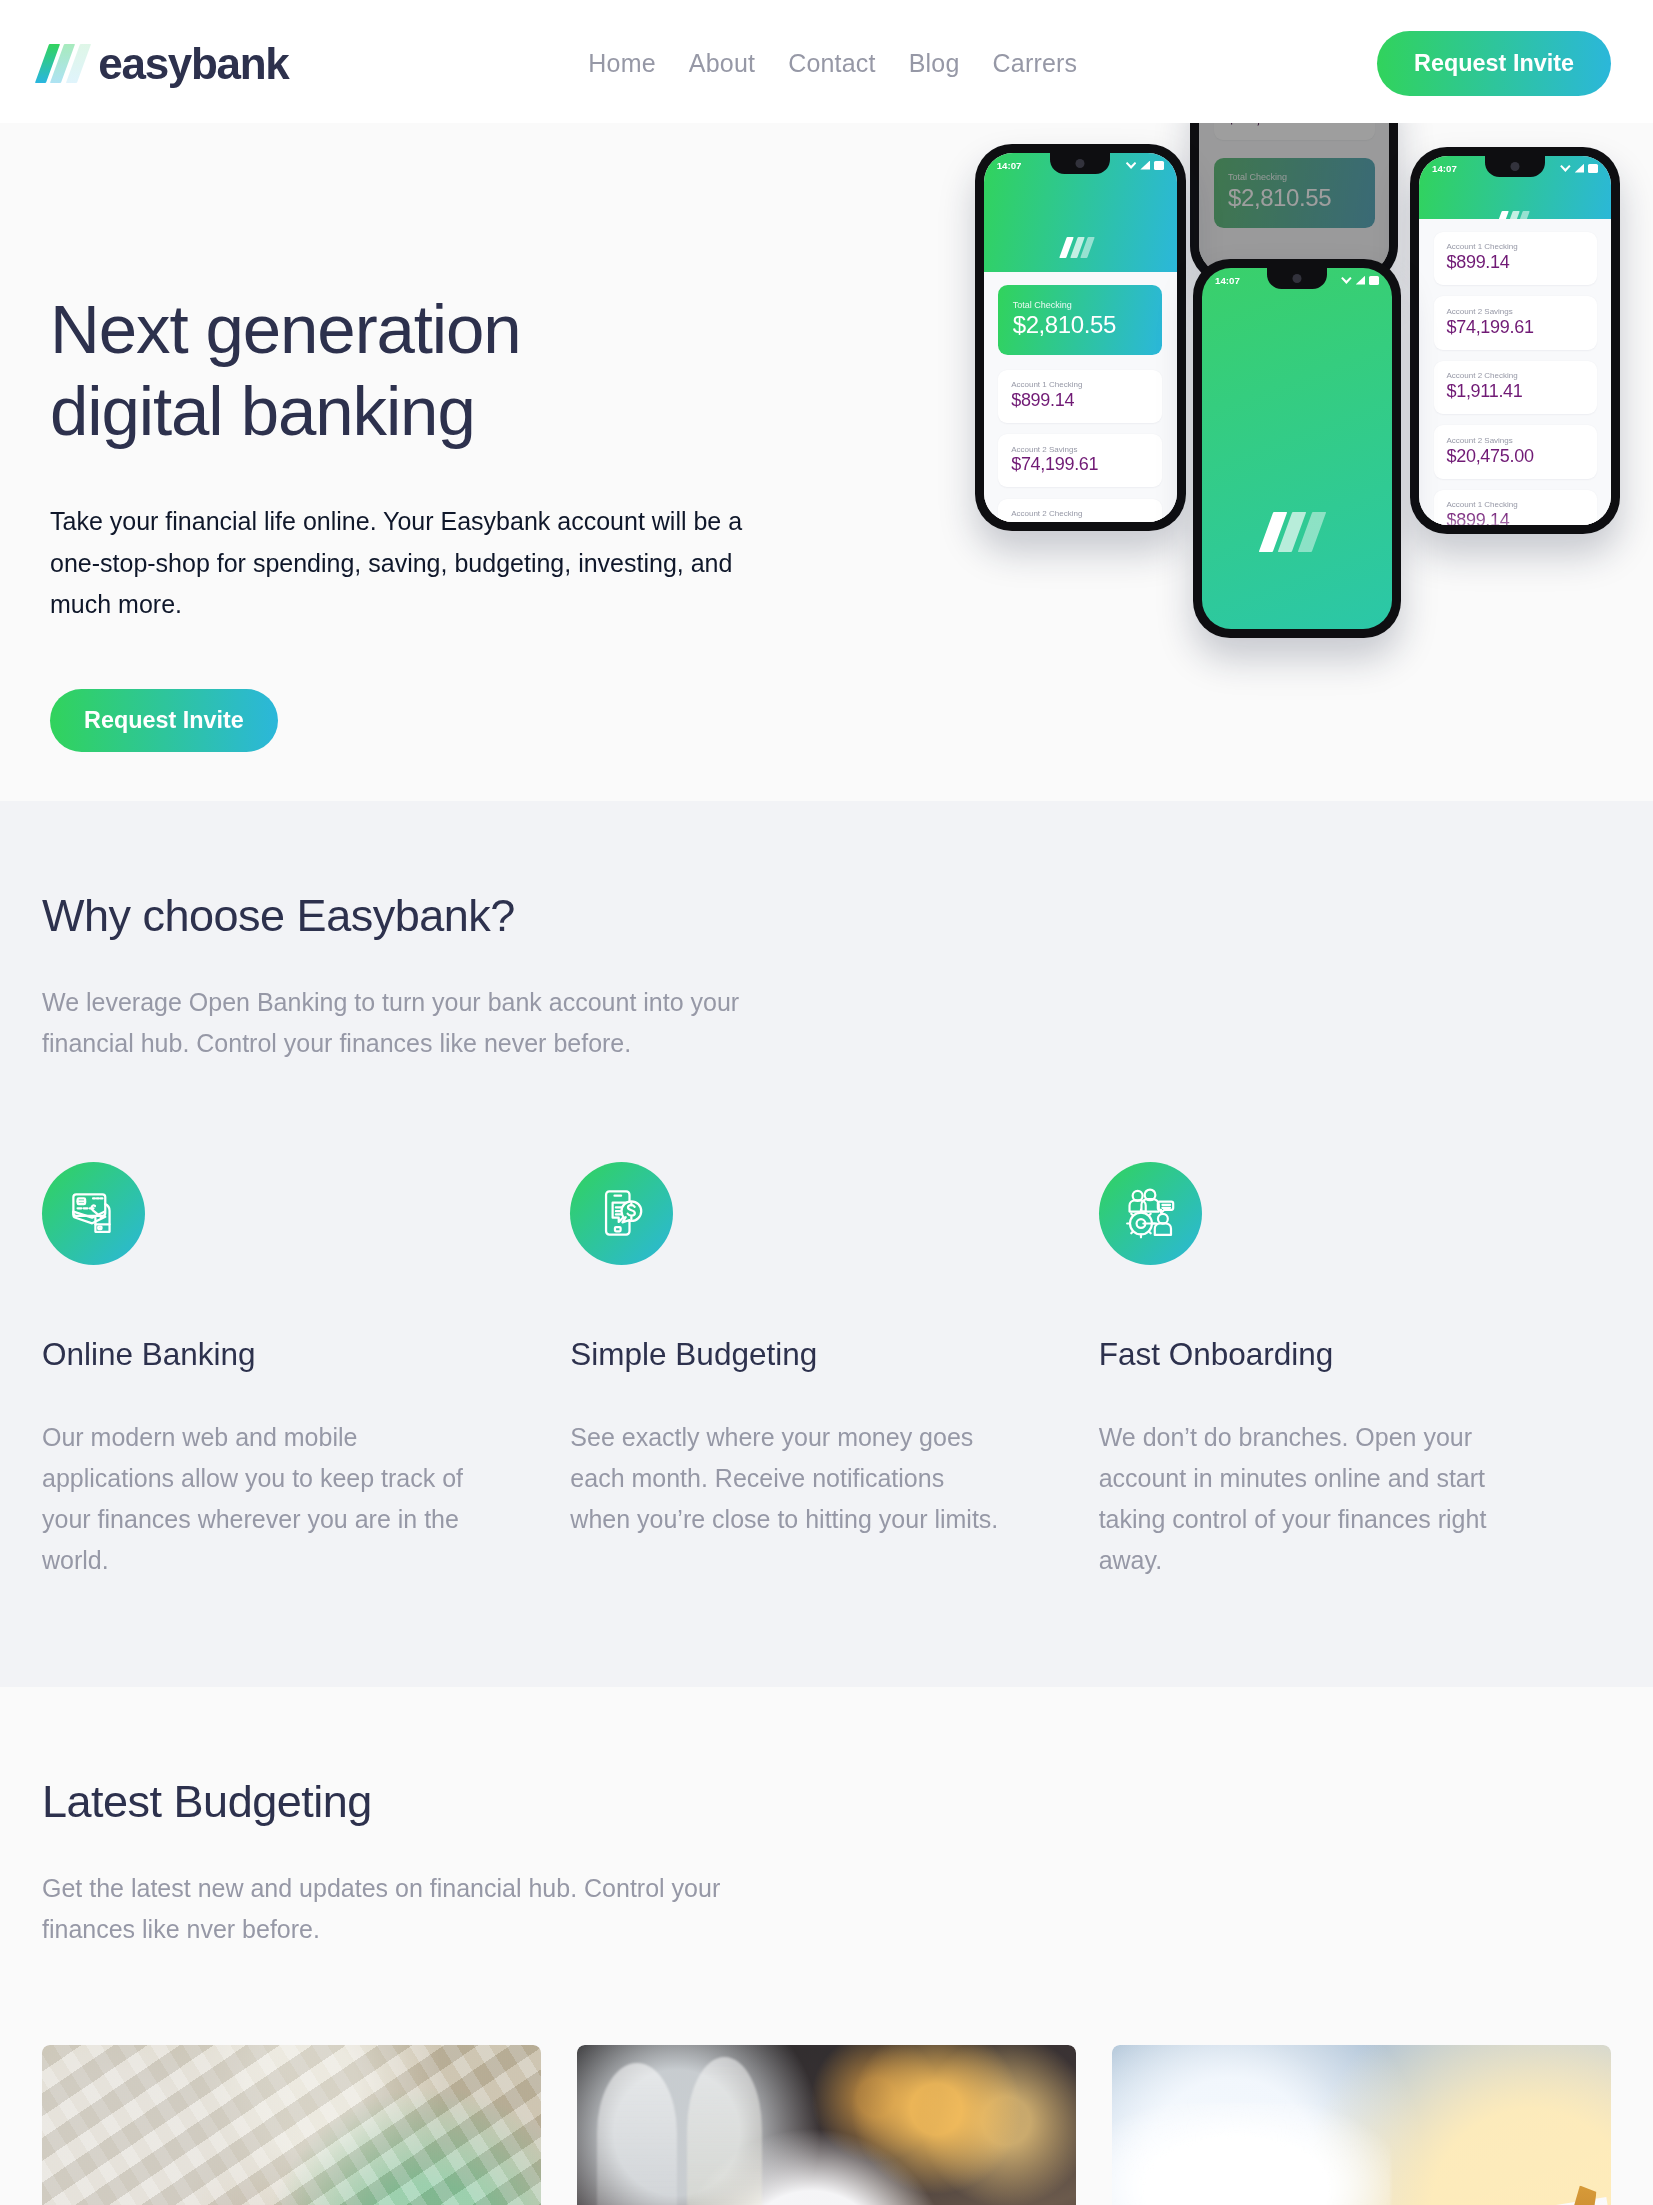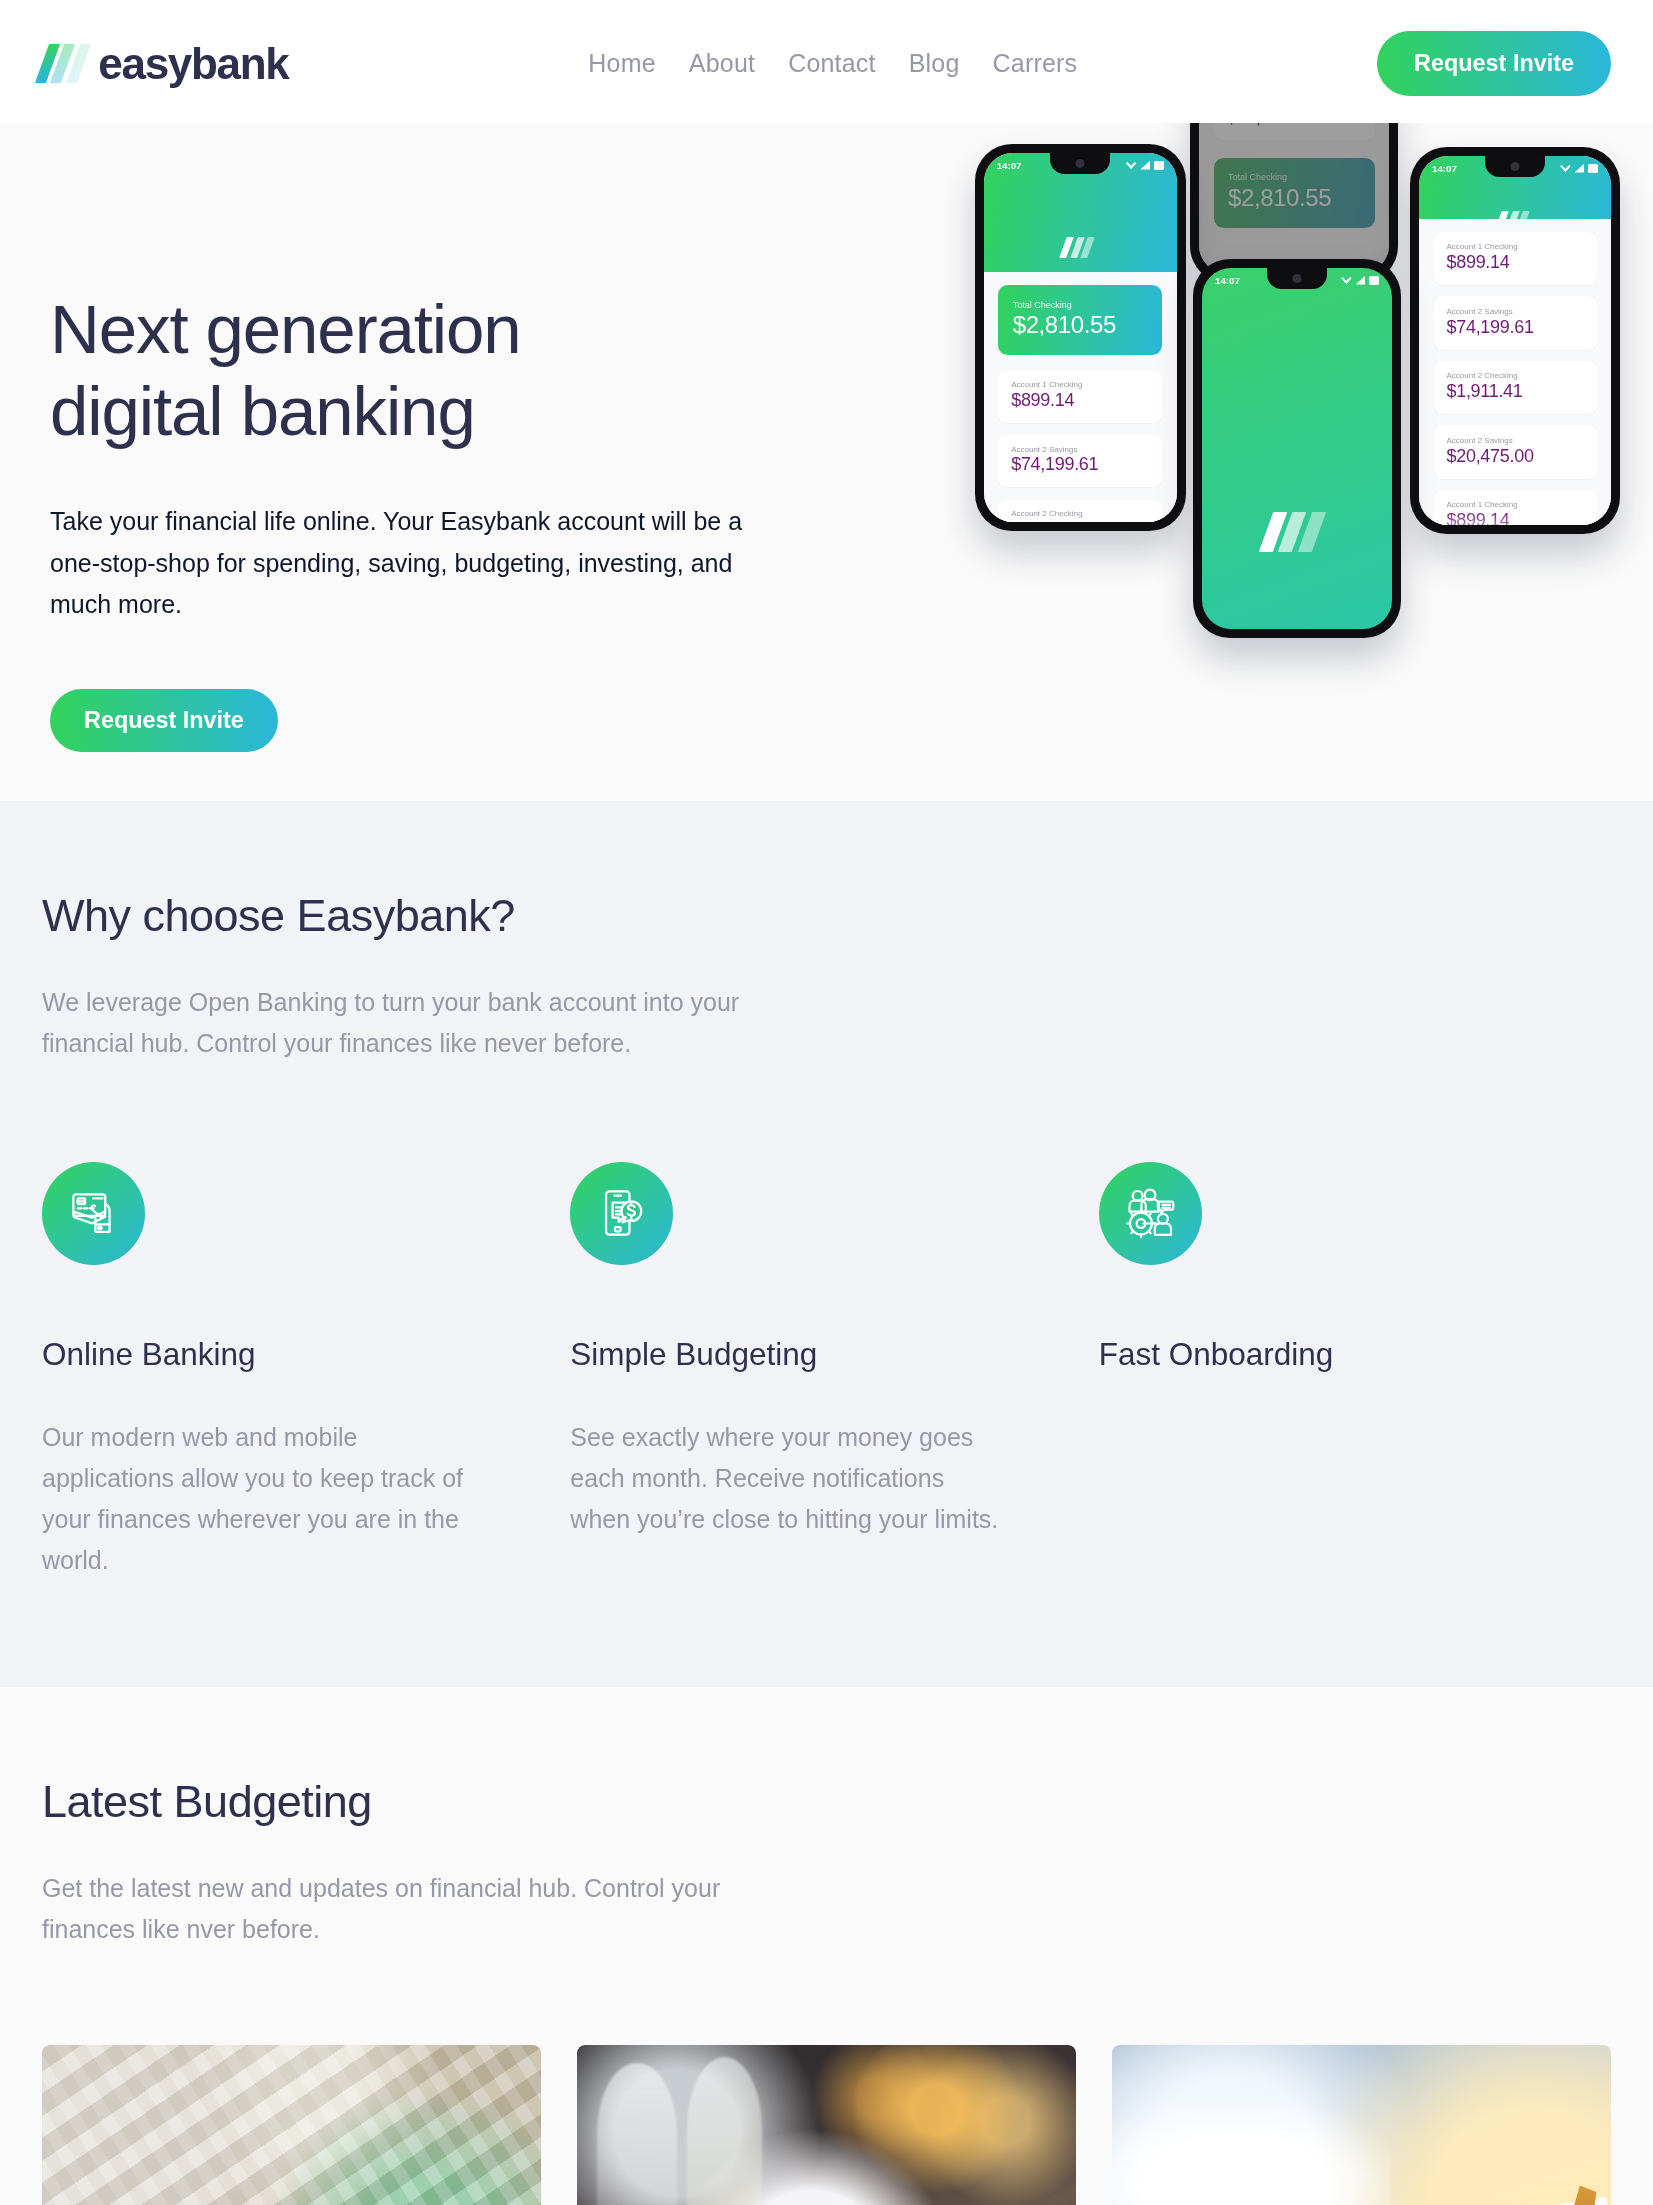--- a/index.html
+++ b/index.html
@@ -421,20 +421,21 @@
             <path d="M44.5 23h8M44.5 26h8"></path>
             <circle cx="45" cy="37.5" r="5.2"></circle>
             <path d="M36.5 54.5v-6.8c0-3 2.6-5.4 5.8-5.4h5.4c3.2 0 5.8 2.4 5.8 5.4v6.8z"></path>
             <circle cx="22" cy="42.5" r="11.5"></circle>
             <circle cx="22" cy="42.5" r="4.6"></circle>
             <path d="M22 31v-3M22 57v-3M33.5 42.5h3M7.5 42.5h3M30.1 34.4l2.1-2.1M11.8 52.7l2.1-2.1M30.1 50.6l2.1 2.1M11.8 32.3l2.1 2.1"></path>
             <path d="M24.5 42.5h14"></path>
           </svg>
         </div>
         <h3 class="f-title">Fast Onboarding</h3>
+        <p class="f-body">We don’t do branches. Open your account in minutes online and start taking control of your finances right away.</p>
       </div>
 
     </div>
   </section>
 
   <section class="articles">
     <h2 class="a-title">Latest Budgeting</h2>
     <p class="a-sub">Get the latest new and updates on financial hub. Control your finances like nver before.</p>
 
     <div class="a-grid">

